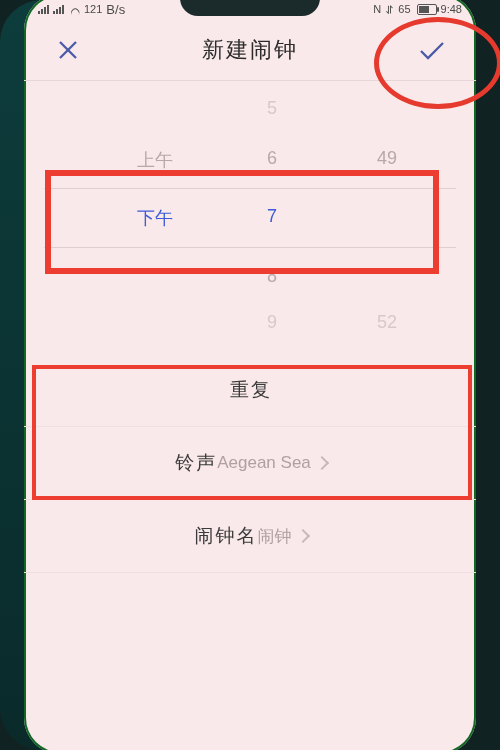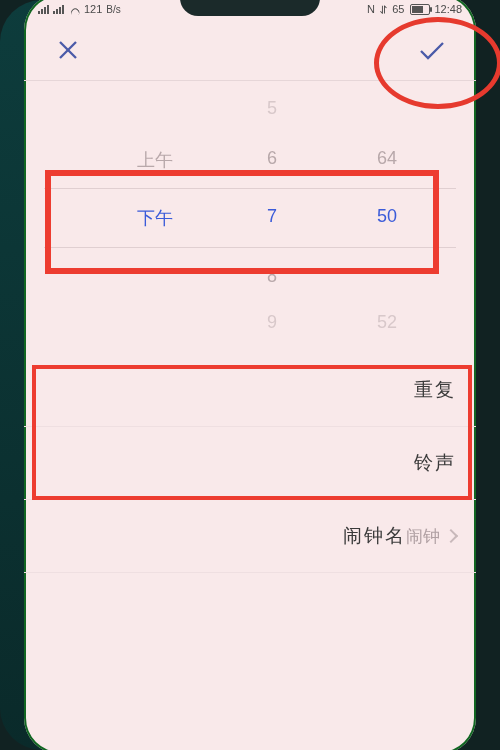--- a/index.html
+++ b/index.html
@@ -193,21 +193,21 @@
   
   .list {
     position: absolute;
     top: 360px;
     left: 0;
     right: 0;
   }
   .row {
     display: flex;
     align-items: center;
-    justify-content: flex-end;
+    justify-content: center;
     height: 72px;
     padding: 0 20px 0 22px;
     border-bottom: 1px solid #efdfe1;
   }
   .row .label {
     font-size: 19px;
     color: #3a3a3a;
     letter-spacing: 2px;
   }
   .row .value {
@@ -272,40 +272,41 @@
             <span></span>
           </span>
         <span class="bars">
             <span></span>
             <span></span>
             <span></span>
             <span></span>
           </span>
         <span class="wifi"></span>
         <span><span>121</span></span>
-        <span style="font-size:10px">B/s</span>
+        <span style="font-size:13px">B/s</span>
       </div>
       <div class="right">
         <span>N</span>
         <span style="transform:rotate(90deg);display:inline-block">⇋</span>
         <span>65</span>
         <span class="battery">
             <span class="fill"></span>
           </span>
-        <span>12:48</span>
+        <span>9:48</span>
       </div>
     </div>
 
     <div class="header">
       <div class="hbtn">
         <svg width="22" height="22" viewBox="0 0 22 22">
           <line x1="3" y1="3" x2="19" y2="19"></line>
           <line x1="19" y1="3" x2="3" y2="19"></line>
         </svg>
       </div>
+      <div class="title">新建闹钟</div>
       <div class="hbtn">
         <svg width="28" height="22" viewBox="0 0 28 22">
           <polyline points="3,12 10,19 25,4"></polyline>
         </svg>
       </div>
     </div>
     <div class="hr-top"></div>
 
     <div class="picker">
       <div class="sel-lines"></div>
@@ -314,32 +315,35 @@
         <div class="prow r2">下午</div>
       </div>
       <div class="pcol col-hour">
         <div class="prow r0">5</div>
         <div class="prow r1">6</div>
         <div class="prow r2">7</div>
         <div class="prow r3">8</div>
         <div class="prow r4">9</div>
       </div>
       <div class="pcol col-min">
-        <div class="prow r1">64</div>
-        <div class="prow r2">50</div>
+        <div class="prow r1">49</div>
         <div class="prow r4">52</div>
       </div>
     </div>
 
     <div class="list">
       <div class="row">
         <span class="label">重复</span>
       </div>
       <div class="row">
         <span class="label">铃声</span>
+        <span class="value">
+          <span>Aegean Sea</span>
+          <span class="chev"></span>
+        </span>
       </div>
       <div class="row">
         <span class="label">闹钟名</span>
         <span class="value">
           <span>闹钟</span>
           <span class="chev"></span>
         </span>
       </div>
     </div>
 

